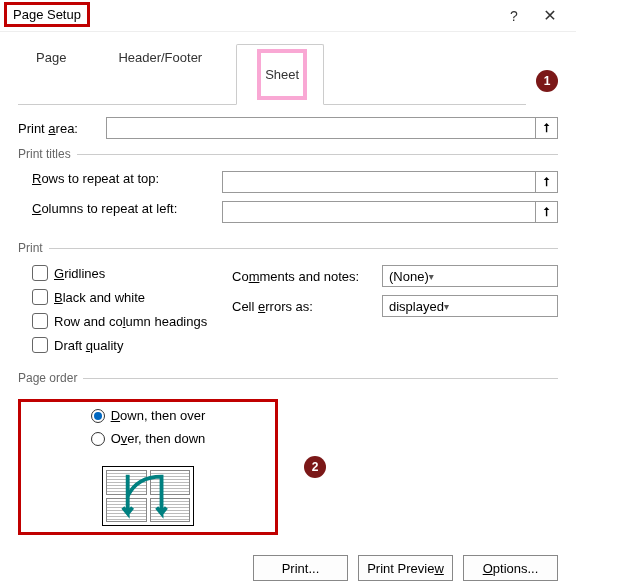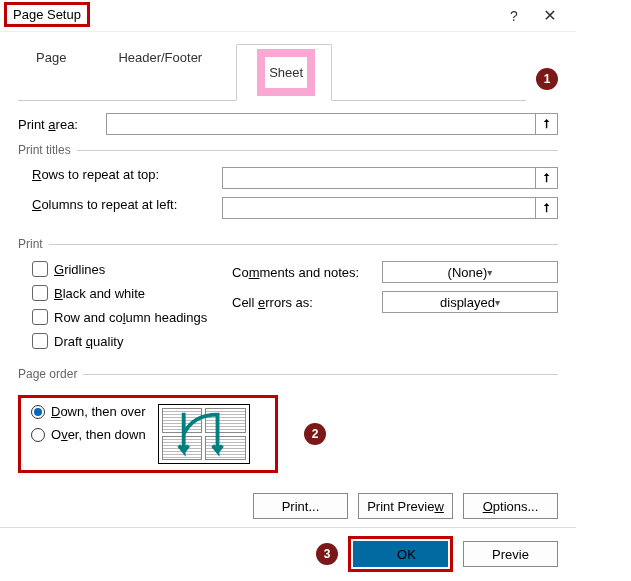--- a/index.html
+++ b/index.html
@@ -10,21 +10,21 @@
 .title-highlight { border: 3px solid #c00000; padding: 2px 6px; margin: -3px 0 0 -6px; }
 .titlebar-spacer { flex: 1; }
 .titlebtn { width: 36px; height: 28px; display: inline-flex; align-items: center; justify-content: center; font-size: 14px; color: #333; }
 .titlebtn.close { font-size: 16px; }
 
 .content { padding: 12px 18px 0 18px; }
 
 .tabs { display: flex; position: relative; border-bottom: 1px solid #ccc; margin-bottom: 12px; gap: 16px; }
 .tab { padding: 6px 18px 6px 18px; margin-right: 0; color: #333; cursor: default; }
 .tab.active { border: 1px solid #ccc; border-bottom: 1px solid #fff; margin-bottom: -1px; border-radius: 2px 2px 0 0; background: #fff; }
-.tab-highlight { border: 8px solid #f9a8d4; padding: 8px 4px; margin: -2px -2px -2px 2px; display: inline-block; }
+.tab-highlight { border: 4px solid #f9a8d4; padding: 14px 4px; margin: -2px -2px -2px 2px; display: inline-block; }
 
 .badge { display: inline-flex; width: 22px; height: 22px; border-radius: 50%; background: #7b1818; color: #fff; align-items: center; justify-content: center; font-size: 12px; font-weight: bold; margin-left: 10px; }
 
 .tabs-row { display: flex; align-items: center; }
 .tabs-container { flex: 1; }
 
 .row { display: flex; align-items: center; margin-bottom: 6px; }
 .row label { white-space: nowrap; }
 .textinput { flex: 1; height: 22px; border: 1px solid #999; background: #fff; padding: 0 4px; }
 .refbtn { width: 22px; height: 22px; border: 1px solid #999; border-left: none; display: inline-flex; align-items: center; justify-content: center; background: #fff; font-size: 12px; font-weight: bold; }
@@ -37,28 +37,28 @@
 .field-label { width: 190px; }
 
 .checkbox-row { display: flex; align-items: center; margin-bottom: 8px; gap: 6px; }
 .checkbox { width: 16px; height: 16px; border: 1px solid #666; border-radius: 3px; }
 
 .print-grid { display: flex; }
 .print-left { width: 200px; }
 .print-right { flex: 1; }
 .right-row { display: flex; align-items: center; margin-bottom: 8px; }
 .right-label { width: 150px; }
-.dropdown { flex: 1; height: 22px; border: 1px solid #999; display: flex; align-items: center; justify-content: center; padding: 0 6px; background: #fff; }
+.dropdown { flex: 1; height: 22px; border: 1px solid #999; display: flex; align-items: center; justify-content: flex-start; padding: 0 6px; background: #fff; }
 .dropdown .chev { font-size: 10px; color: #555; }
 
 .radio-row { display: flex; align-items: center; gap: 6px; margin-bottom: 8px; }
 .radio { width: 14px; height: 14px; border: 1px solid #333; border-radius: 50%; display: inline-flex; align-items: center; justify-content: center; }
 .radio.checked::after { content: ""; width: 8px; height: 8px; border-radius: 50%; background: #0067c0; }
 
-.page-order-box { display: flex; gap: 12px; border: 3px solid #c00000; padding: 6px 10px; width: 260px; }
+.page-order-box { display: flex; align-items: center; gap: 12px; border: 3px solid #c00000; padding: 6px 10px; width: 260px; flex-direction: column; }
 .page-order-radios { display: flex; flex-direction: column; }
 
 .diagram { width: 92px; height: 60px; border: 1px solid #000; background: #fff; display: grid; grid-template-columns: 1fr 1fr; grid-template-rows: 1fr 1fr; gap: 3px; padding: 3px; position: relative; }
 .mini { border: 1px solid #888; background: repeating-linear-gradient(#fff, #fff 2px, #bbb 2px, #bbb 3px); }
 .arrow-overlay { position: absolute; inset: 0; }
 .arrow-overlay svg { width: 100%; height: 100%; }
 
 .button-row { display: flex; justify-content: flex-end; gap: 10px; padding: 10px 0 8px 0; }
 .btn { min-width: 95px; height: 26px; border: 1px solid #888; background: #fdfdfd; display: inline-flex; align-items: center; justify-content: center; }
 .btn.primary { border: 1px solid #0067c0; background: #0369a1; padding-left: 12px; }

